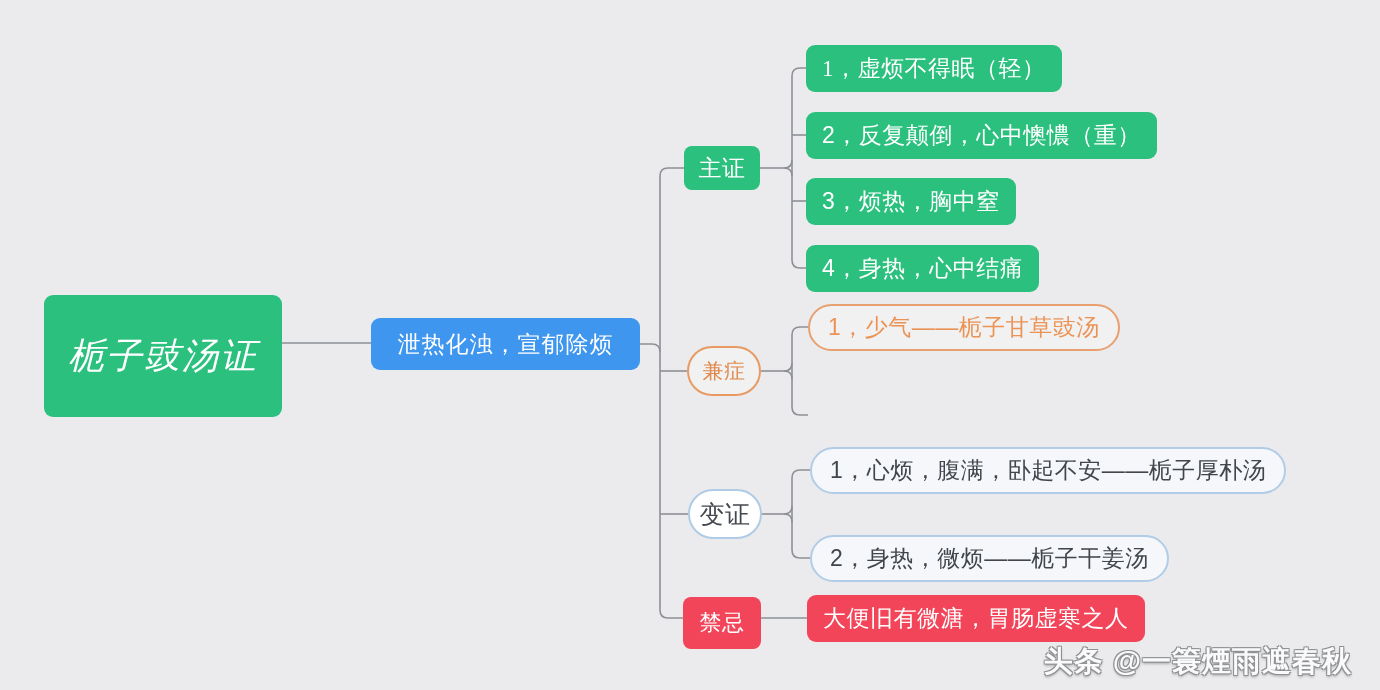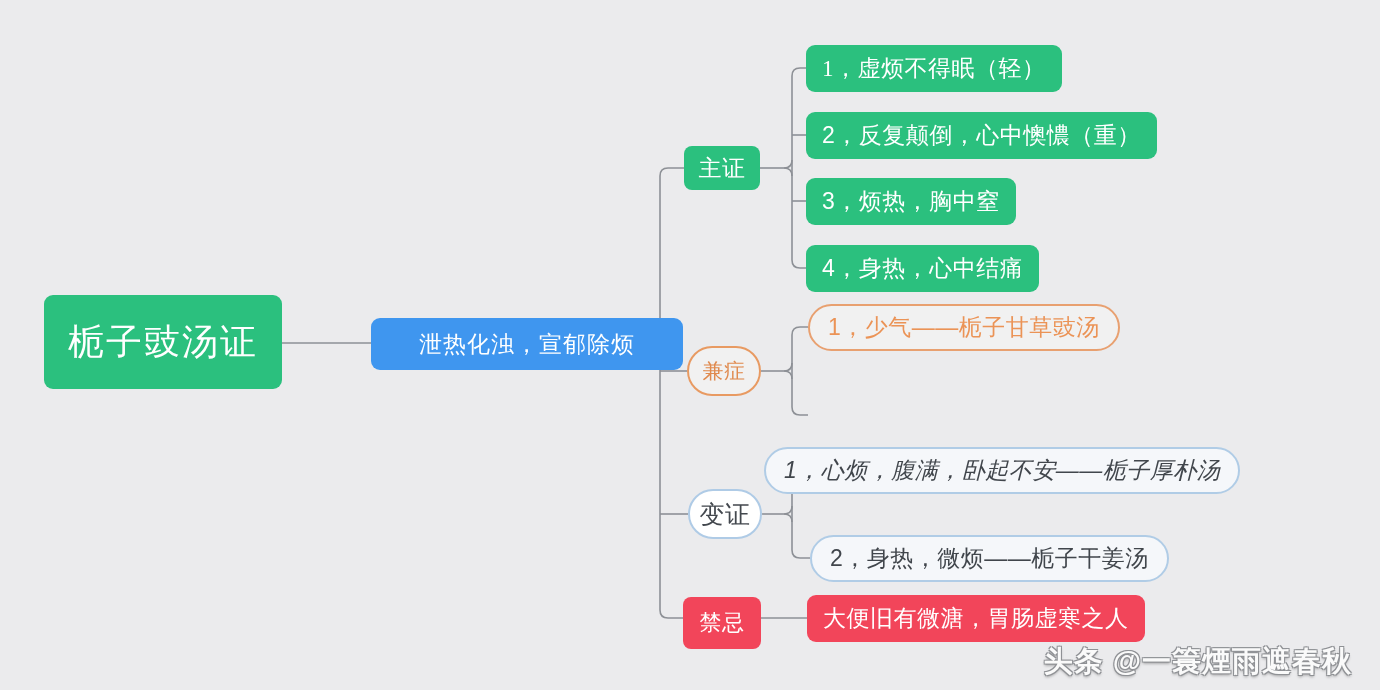--- a/index.html
+++ b/index.html
@@ -28,32 +28,33 @@
     align-items: center;
     justify-content: center;
     box-sizing: border-box;
     white-space: nowrap;
     letter-spacing: 0.5px;
   }
 
   
   .n-root {
     left: 44px; top: 295px;
-    width: 238px; height: 94px;
+    width: 238px; height: 122px;
     background: #2bc07e;
     border-radius: 9px;
     color: #ffffff;
     font-size: 36px;
     letter-spacing: 2px;
+    font-style: italic;
   }
 
   
   .n-method {
     left: 371px; top: 318px;
-    width: 312px; height: 52px;
+    width: 269px; height: 52px;
     background: #3f96ef;
     border-radius: 9px;
     color: #ffffff;
     font-size: 23px;
     letter-spacing: 1px;
   }
 
   
   .n-branch-green {
     left: 684px; top: 146px;
@@ -222,21 +223,21 @@
   <div class="node n-branch-orange">
     <span>兼症</span>
   </div>
   <div class="node leaf-orange" style="left:808px; top:304px;">
     <span>1，少气——栀子甘草豉汤</span>
   </div>
 
   <div class="node n-branch-blue">
     <span>变证</span>
   </div>
-  <div class="node leaf-blueline" style="left:764px; top:447px;font-style:italic;">
+  <div class="node leaf-blueline" style="left:810px; top:447px;">
     <span>1，心烦，腹满，卧起不安——栀子厚朴汤</span>
   </div>
   <div class="node leaf-blueline" style="left:810px; top:535px;">
     <span>2，身热，微烦——栀子干姜汤</span>
   </div>
 
   <div class="node n-branch-red">
     <span>禁忌</span>
   </div>
   <div class="node leaf-red" style="left:807px; top:595px;">

